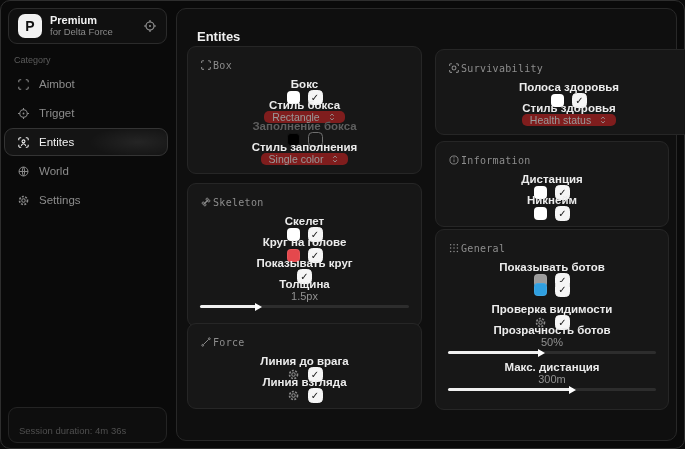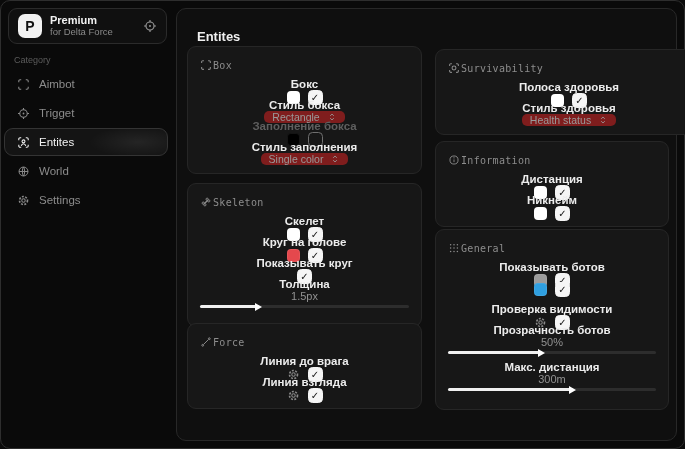--- a/index.html
+++ b/index.html
@@ -159,20 +159,23 @@
       <span class="ico">
         <svg width="13" height="13" viewBox="0 0 16 16" fill="none" stroke="currentColor">
           <circle cx="8" cy="8" r="2.1" stroke-width="1.3"></circle>
             <circle cx="8" cy="8" r="4.9" stroke-width="2" stroke-dasharray="2.4 1.7"></circle>
         </svg>
         </span>
       <span>Settings</span>
     </div>
   </div>
 
+  <div class="session-card">
+    <span class="session-text">Session duration: 4m 36s</span>
+  </div>
 </div>
 
 <div class="main">
   <div class="main-title">Entites</div>
 
   <div class="card card-box">
     <div class="card-header">
       <span>
         <svg width="12" height="12" viewBox="0 0 16 16" fill="none" stroke="currentColor" stroke-width="1.4">
           <path d="M2.2 5.2V3.8c0-.9.7-1.6 1.6-1.6h1.4M10.8 2.2h1.4c.9 0 1.6.7 1.6 1.6v1.4M13.8 10.8v1.4c0 .9-.7 1.6-1.6 1.6h-1.4M5.2 13.8H3.8c-.9 0-1.6-.7-1.6-1.6v-1.4"></path>

